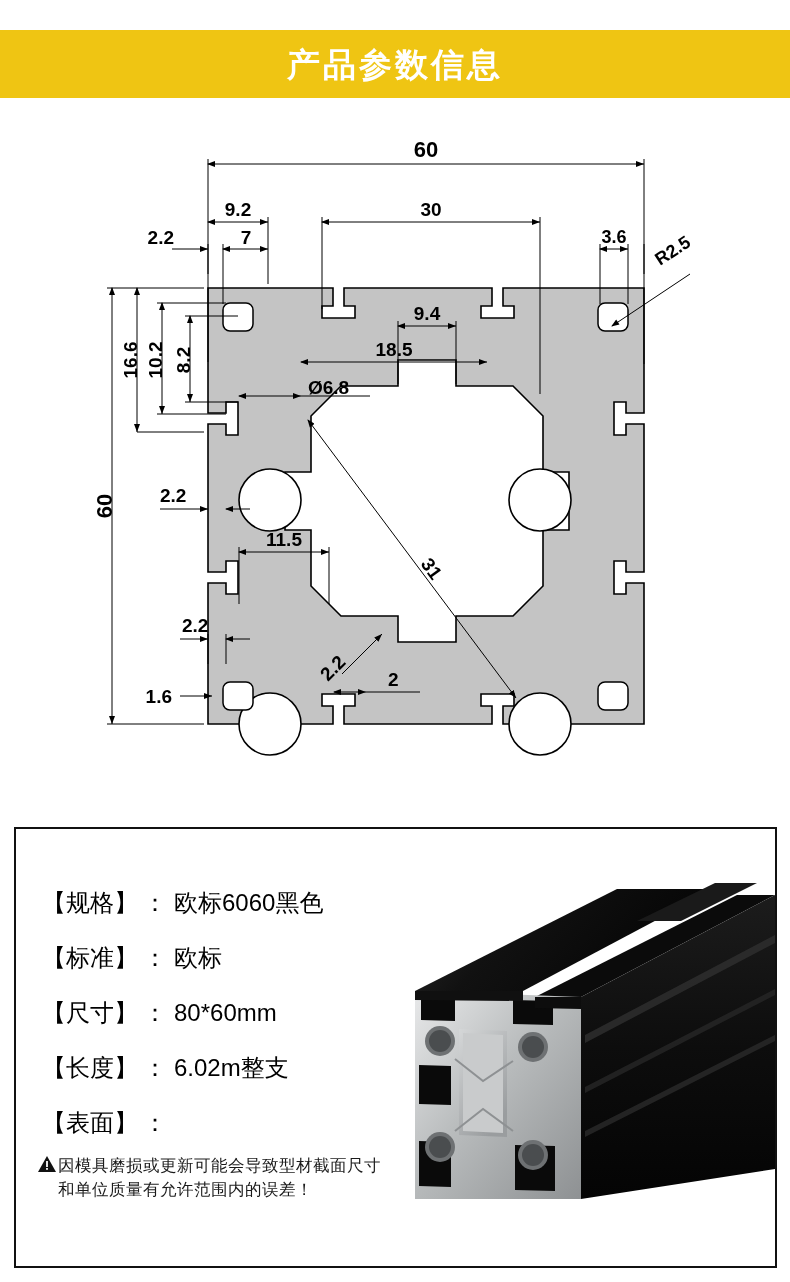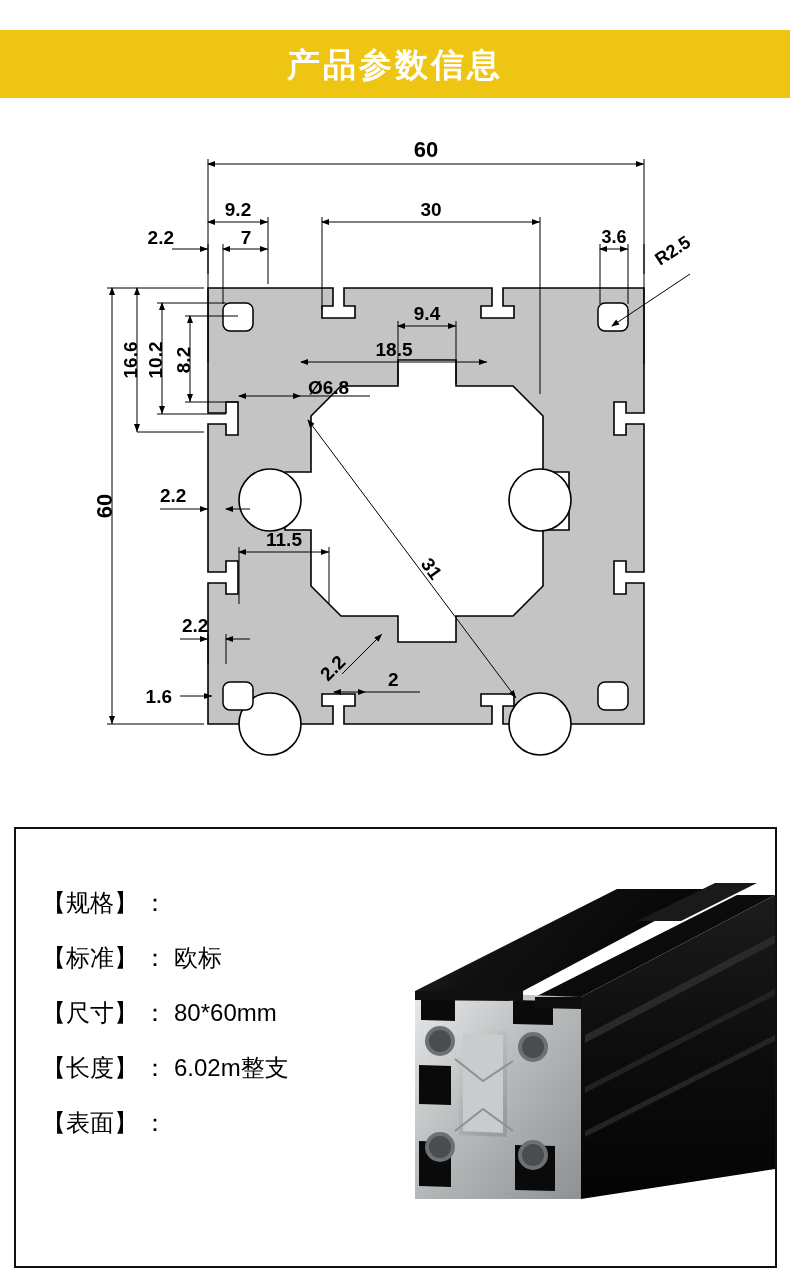--- a/index.html
+++ b/index.html
@@ -352,20 +352,21 @@
       </g>
     </svg>
   </div>
 
   <div id="info-panel">
 
     <div id="spec-list">
       <div class="spec-row">
         <span class="spec-key">【规格】</span>
         <span class="spec-colon">：</span>
+        <span class="spec-val">欧标6060黑色</span>
       </div>
       <div class="spec-row">
         <span class="spec-key">【标准】</span>
         <span class="spec-colon">：</span>
         <span class="spec-val">欧标</span>
       </div>
       <div class="spec-row">
         <span class="spec-key">【尺寸】</span>
         <span class="spec-colon">：</span>
         <span class="spec-val">80*60mm</span>
@@ -374,20 +375,30 @@
         <span class="spec-key">【长度】</span>
         <span class="spec-colon">：</span>
         <span class="spec-val">6.02m整支</span>
       </div>
       <div class="spec-row">
         <span class="spec-key">【表面】</span>
         <span class="spec-colon">：</span>
       </div>
     </div>
 
+    <div id="warning">
+      <span id="warn-icon">
+        <svg width="18" height="16" viewBox="0 0 18 16">
+          <path d="M9 0 L18 16 L0 16 Z" fill="#111"></path>
+          <rect x="8.1" y="5" width="1.8" height="6" fill="#fff"></rect>
+          <rect x="8.1" y="12" width="1.8" height="1.8" fill="#fff"></rect>
+        </svg>
+      </span>
+      <span id="warn-text">因模具磨损或更新可能会导致型材截面尺寸和单位质量有允许范围内的误差！</span>
+    </div>
 
     <div id="product-photo">
       <svg width="390" height="330" viewBox="0 0 390 330" xmlns="http://www.w3.org/2000/svg">
         <defs>
           <linearGradient id="blkTop" x1="0" y1="0" x2="1" y2="0.3">
             <stop offset="0%" stop-color="#2a2a2a"></stop>
             <stop offset="40%" stop-color="#111111"></stop>
             <stop offset="100%" stop-color="#050505"></stop>
           </linearGradient>
           <linearGradient id="blkSide" x1="0" y1="0" x2="0" y2="1">

